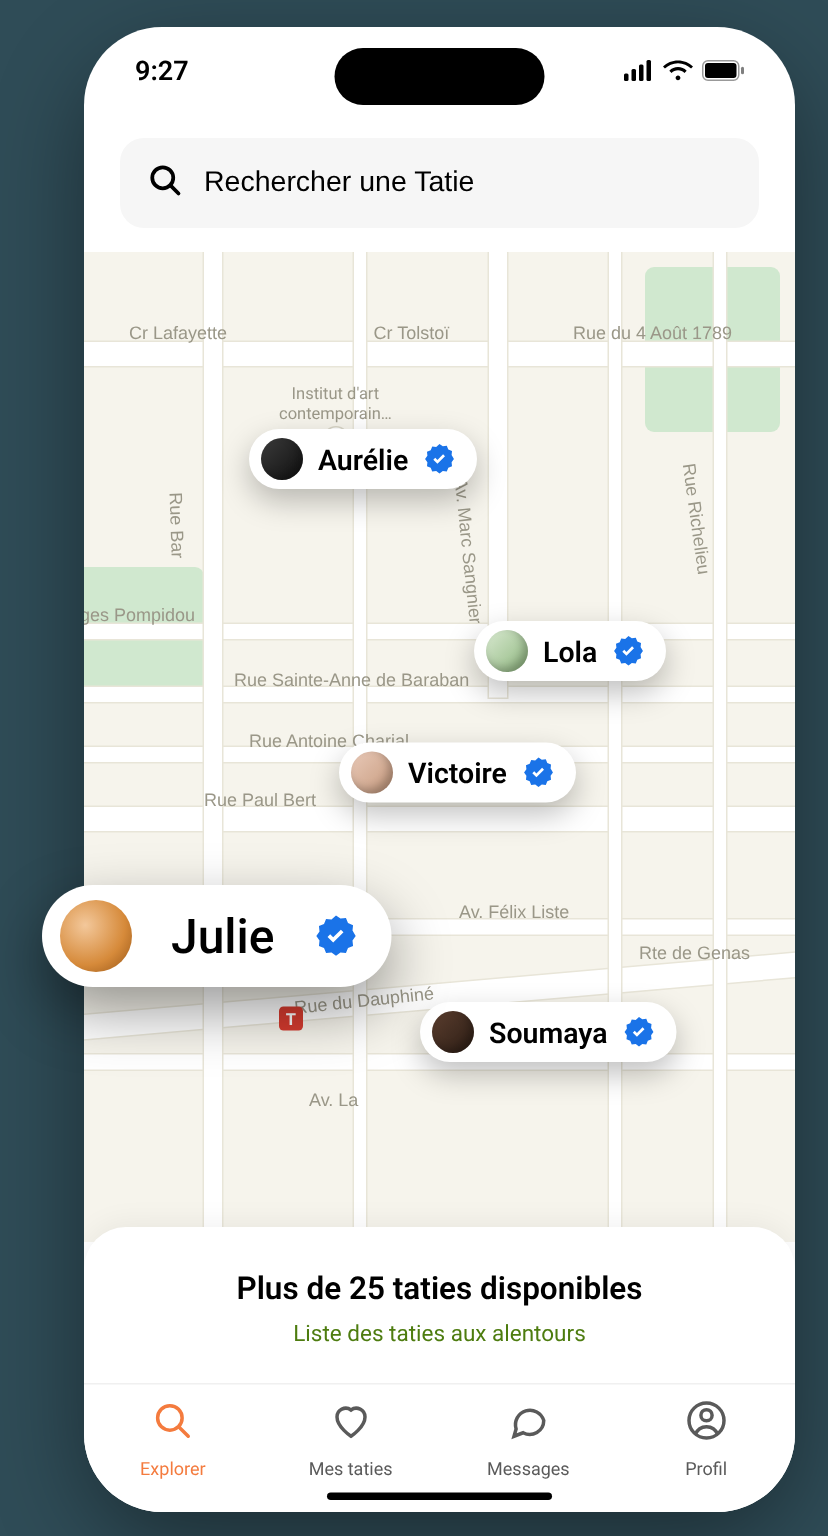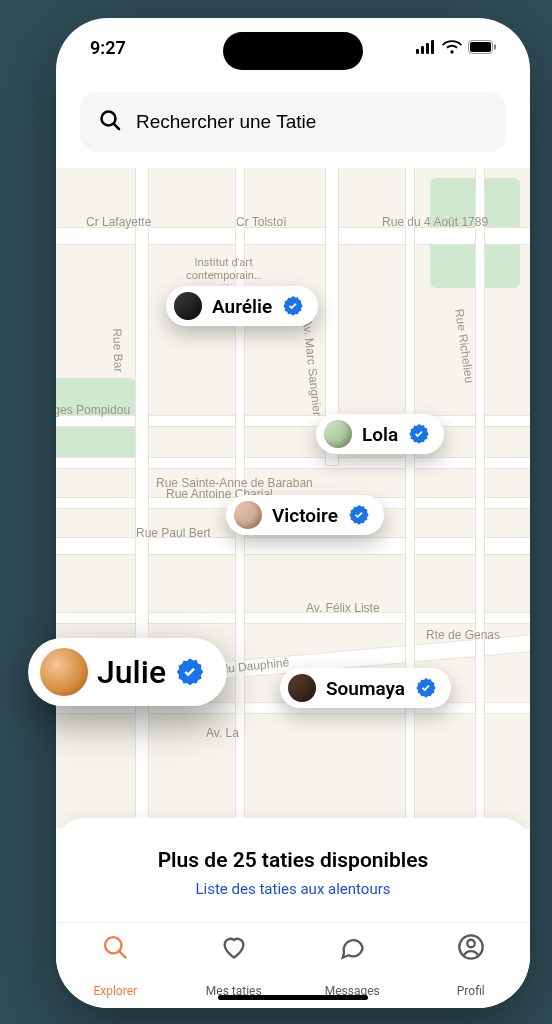--- a/index.html
+++ b/index.html
@@ -176,24 +176,23 @@
   }
 
   
   .big-pin {
     position: absolute;
     background: #fff;
     border-radius: 999px;
     display: flex;
     align-items: center;
     padding: 10px 22px 10px 12px;
-    gap: 9px;
+    gap: 26px;
     box-shadow: 0 16px 40px rgba(0,0,0,0.4);
     z-index: 200;
-    margin-top: 48px;
   }
   .big-pin .avatar {
     width: 48px; height: 48px; border-radius: 50%;
     background: radial-gradient(circle at 35% 35%, #f3c89b, #d68a3a 60%, #945315);
     flex: none;
   }
   .big-pin .name { font-size: 32px; font-weight: 500; }
   .big-pin .verified { width: 30px; height: 30px; }
 
   
@@ -203,40 +202,40 @@
     bottom: 86px;
     background: #fff;
     border-top-left-radius: 28px;
     border-top-right-radius: 28px;
     padding: 30px 20px 24px;
     text-align: center;
     z-index: 25;
     box-shadow: 0 -2px 20px rgba(0,0,0,0.06);
   }
   .sheet h2 { font-size: 21px; font-weight: 600; margin-bottom: 8px; }
-  .sheet p { font-size: 15px; color: #1d4ed8; }
+  .sheet p { font-size: 15px; color: #4d7c0f; }
 
   
   .tabbar {
     position: absolute;
     left: 0; right: 0; bottom: 0;
     height: 86px;
     background: #fff;
     display: flex;
     justify-content: space-around;
     align-items: flex-start;
     padding-top: 10px;
     z-index: 30;
     border-top: 1px solid #f0f0f0;
   }
   .tab {
     display: flex;
     flex-direction: column;
     align-items: center;
-    gap: 20px;
+    gap: 8px;
     color: #5a5a5a;
     font-size: 12px;
     width: 80px;
   }
   .tab.active { color: #f47b3e; }
   .tab svg { width: 28px; height: 28px; }
   .home-indicator {
     position: absolute;
     bottom: 8px;
     left: 50%;
@@ -305,27 +304,27 @@
       <div class="road-h small" style="top:445px;"></div>
       <div class="road-d" style="top:488px; transform:rotate(-5deg);"></div>
       <div class="road-h small" style="top:535px;"></div>
       <div class="road-v" style="left:80px;"></div>
       <div class="road-v small" style="left:180px;"></div>
       <div class="road-v" style="left:270px; top:-10%; height:55%;"></div>
       <div class="road-v small" style="left:350px;"></div>
       <div class="road-v small" style="left:420px;"></div>
 
       <span class="street-label" style="top:47px; left:30px;">Cr Lafayette</span>
-      <span class="street-label" style="top:47px; left:180px;text-align:center;">Cr Tolstoï</span>
+      <span class="street-label" style="top:47px; left:193px;text-align:center;">Cr Tolstoï</span>
       <span class="street-label" style="top:47px; left:326px;">Rue du 4 Août 1789</span>
       <span class="street-label" style="top:150px; left:258px; transform:rotate(84deg); transform-origin:left top;">Av. Marc Sangnier</span>
       <span class="street-label" style="top:140px; left:410px; transform:rotate(82deg); transform-origin:left top;">Rue Richelieu</span>
       <span class="street-label" style="top:160px; left:68px; transform:rotate(88deg); transform-origin:left top;">Rue Bar</span>
       <span class="street-label" style="top:235px; left:-20px;">eorges Pompidou</span>
-      <span class="street-label" style="top:278px; left:100px;margin-top:30px;">Rue Sainte-Anne de Baraban</span>
+      <span class="street-label" style="top:278px; left:100px;">Rue Sainte-Anne de Baraban</span>
       <span class="street-label" style="top:319px; left:110px;">Rue Antoine Charial</span>
       <span class="street-label" style="top:358px; left:80px;">Rue Paul Bert</span>
       <span class="street-label" style="top:433px; left:250px;">Av. Félix Liste</span>
       <span class="street-label" style="top:460px; left:370px;">Rte de Genas</span>
       <span class="street-label" style="top:492px; left:140px; transform:rotate(-6deg);">Rue du Dauphiné</span>
       <span class="street-label" style="top:558px; left:150px;">Av. La</span>
 
       <div class="poi" style="top:88px; left:130px;">
         <span style="white-space:pre-line;">Institut d'art
 contemporain…</span>

